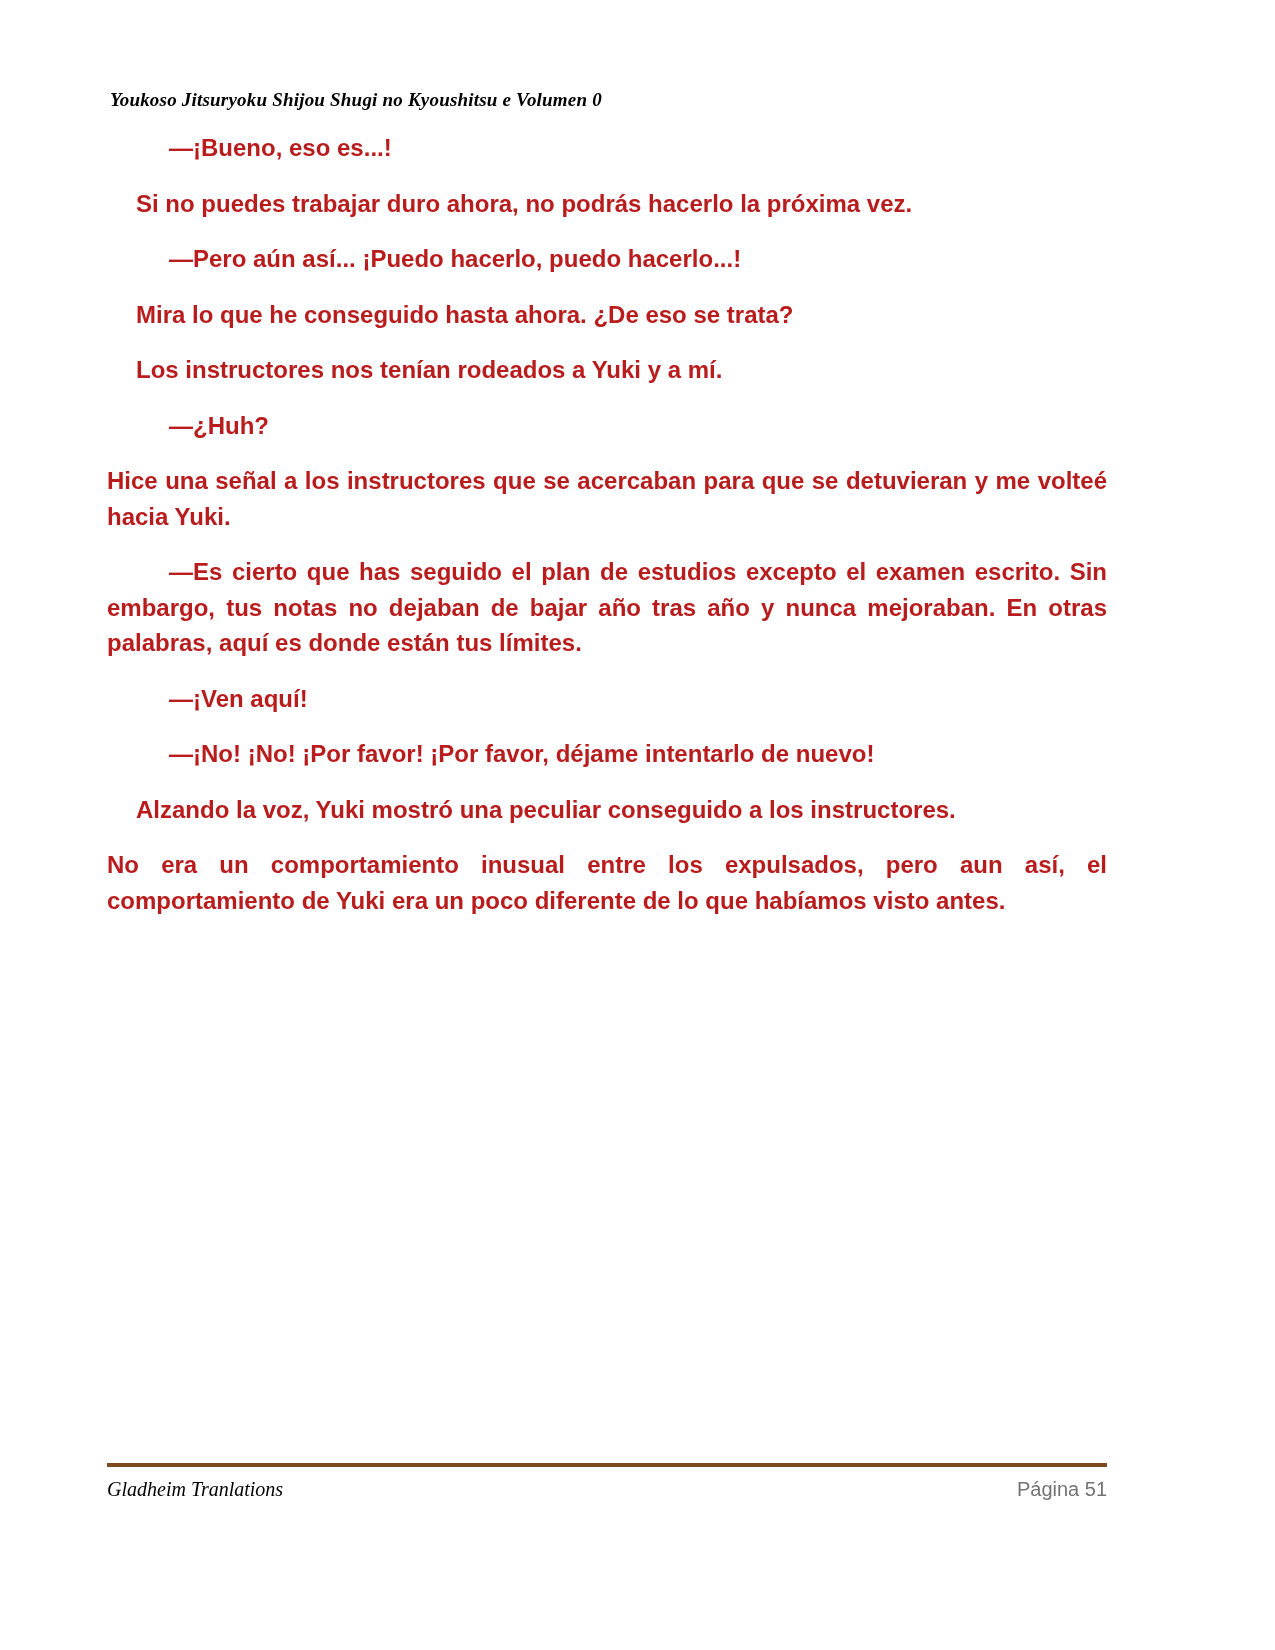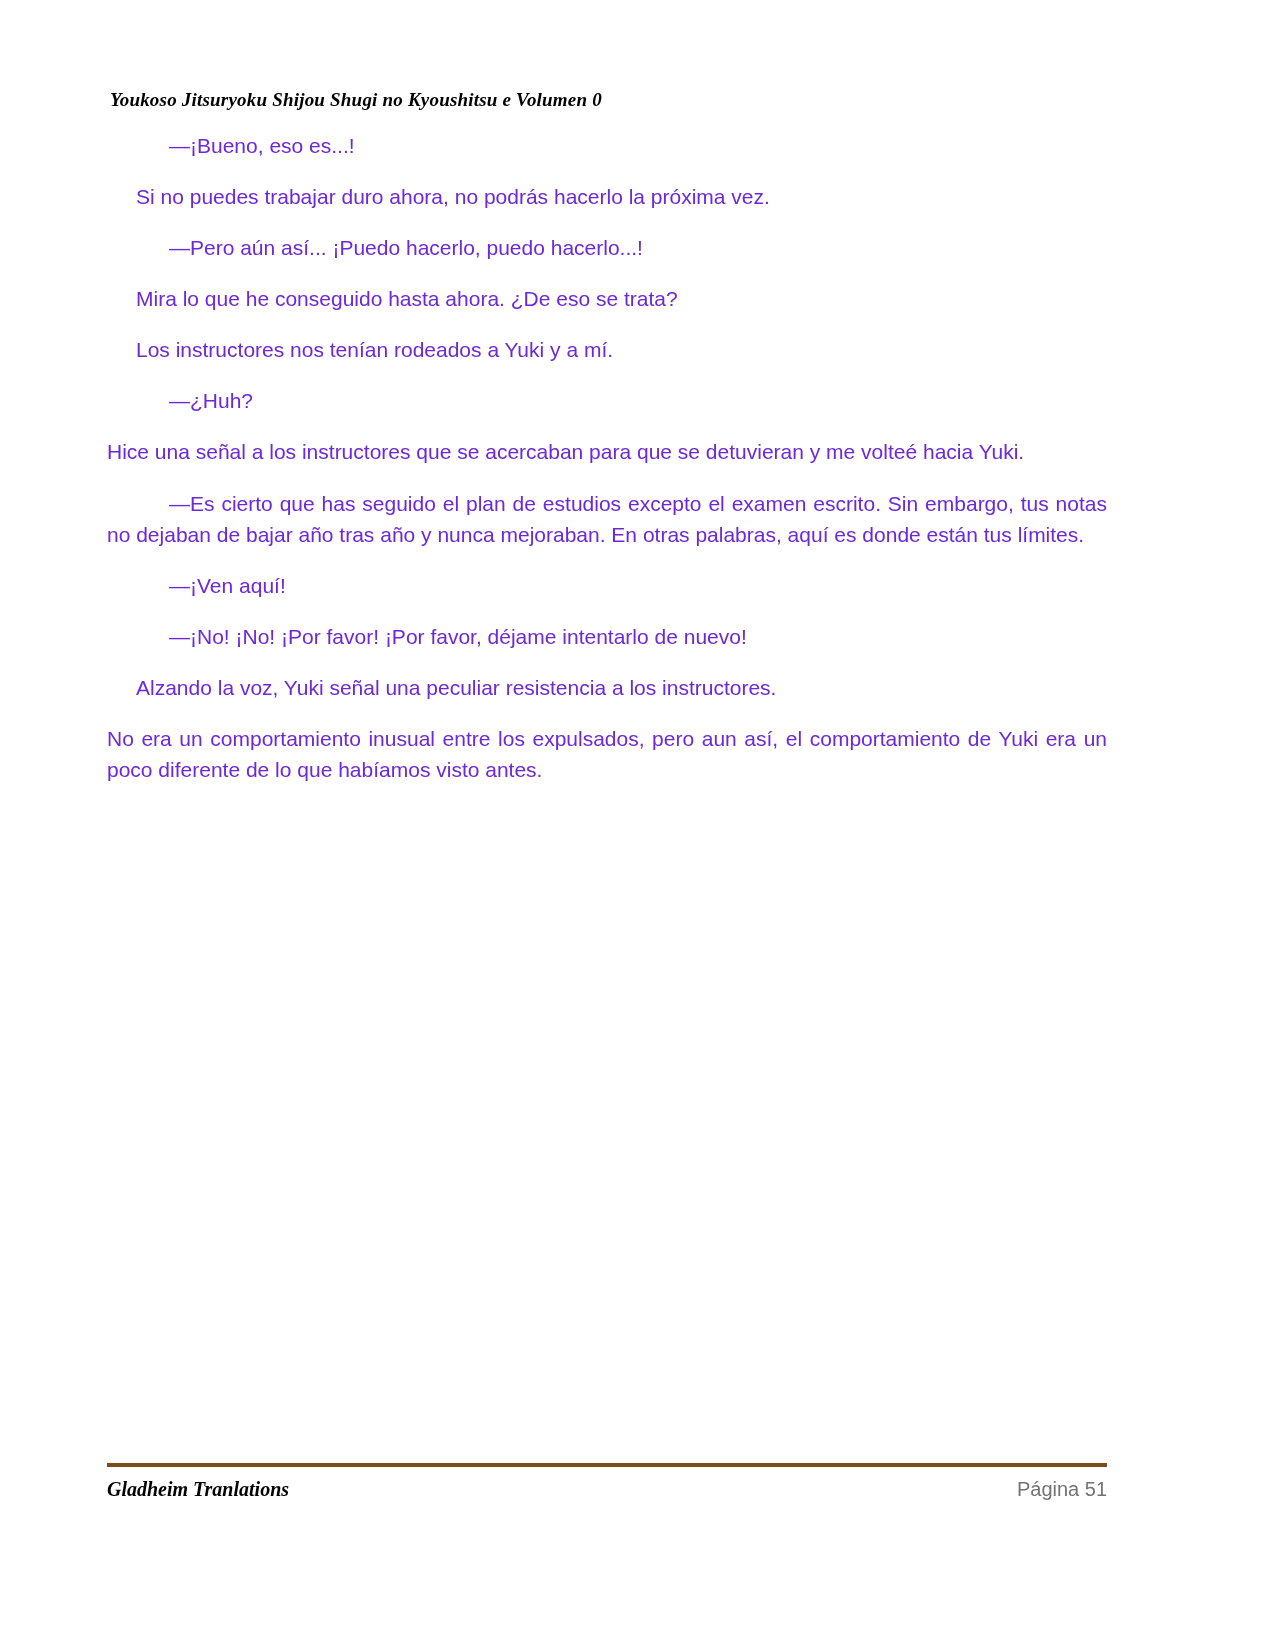--- a/index.html
+++ b/index.html
@@ -32,26 +32,27 @@
     white-space: nowrap;
     margin-top: 17px;
   }
   .content {
     position: absolute;
     top: 130px;
     left: 107px;
     width: 1000px;
   }
   .para {
-    font-size: 21px;
+    font-size: 24px;
     line-height: 1.48;
     margin: 0 0 20px 0;
     text-align: justify;
     text-justify: inter-word;
-    color: #6d28d9;
+    color: #b91c1c;
+    font-weight: bold;
   }
   .para.indent {
     text-indent: 62px;
     text-align: left;
   }
   .para.noindent-left {
     text-align: left;
     margin-left: 29px;
   }
   .footer-rule {
@@ -67,21 +68,21 @@
     left: 107px;
     top: 1478px;
     width: 1000px;
     height: 30px;
   }
   .footer-left {
     position: absolute;
     left: 0;
     top: 0;
     font-family: "Liberation Serif", serif;
-    font-weight: bold;
+    font-weight: normal;
     font-style: italic;
     font-size: 20px;
     color: #000000;
   }
   .footer-right {
     position: absolute;
     right: 0;
     top: 0;
     font-size: 20px;
     color: #737373;
@@ -98,21 +99,21 @@
     <p class="para indent">—¡Bueno, eso es...!</p>
     <p class="para noindent-left">Si no puedes trabajar duro ahora, no podrás hacerlo la próxima vez.</p>
     <p class="para indent">—Pero aún así... ¡Puedo hacerlo, puedo hacerlo...!</p>
     <p class="para noindent-left">Mira lo que he conseguido hasta ahora. ¿De eso se trata?</p>
     <p class="para noindent-left">Los instructores nos tenían rodeados a Yuki y a mí.</p>
     <p class="para indent">—¿Huh?</p>
     <p class="para">Hice una señal a los instructores que se acercaban para que se detuvieran y me volteé hacia Yuki.</p>
     <p class="para" style="text-indent:62px;">—Es cierto que has seguido el plan de estudios excepto el examen escrito. Sin embargo, tus notas no dejaban de bajar año tras año y nunca mejoraban. En otras palabras, aquí es donde están tus límites.</p>
     <p class="para indent">—¡Ven aquí!</p>
     <p class="para indent">—¡No! ¡No! ¡Por favor! ¡Por favor, déjame intentarlo de nuevo!</p>
-    <p class="para noindent-left">Alzando la voz, Yuki señal una peculiar resistencia a los instructores.</p>
+    <p class="para noindent-left">Alzando la voz, Yuki mostró una peculiar conseguido a los instructores.</p>
     <p class="para">No era un comportamiento inusual entre los expulsados, pero aun así, el comportamiento de Yuki era un poco diferente de lo que habíamos visto antes.</p>
   </div>
 
   <div class="footer-rule" style="background: rgb(125, 74, 30);"></div>
 
   <div class="footer">
     <div class="footer-left">Gladheim Tranlations</div>
     <div class="footer-right">Página 51</div>
   </div>
 

